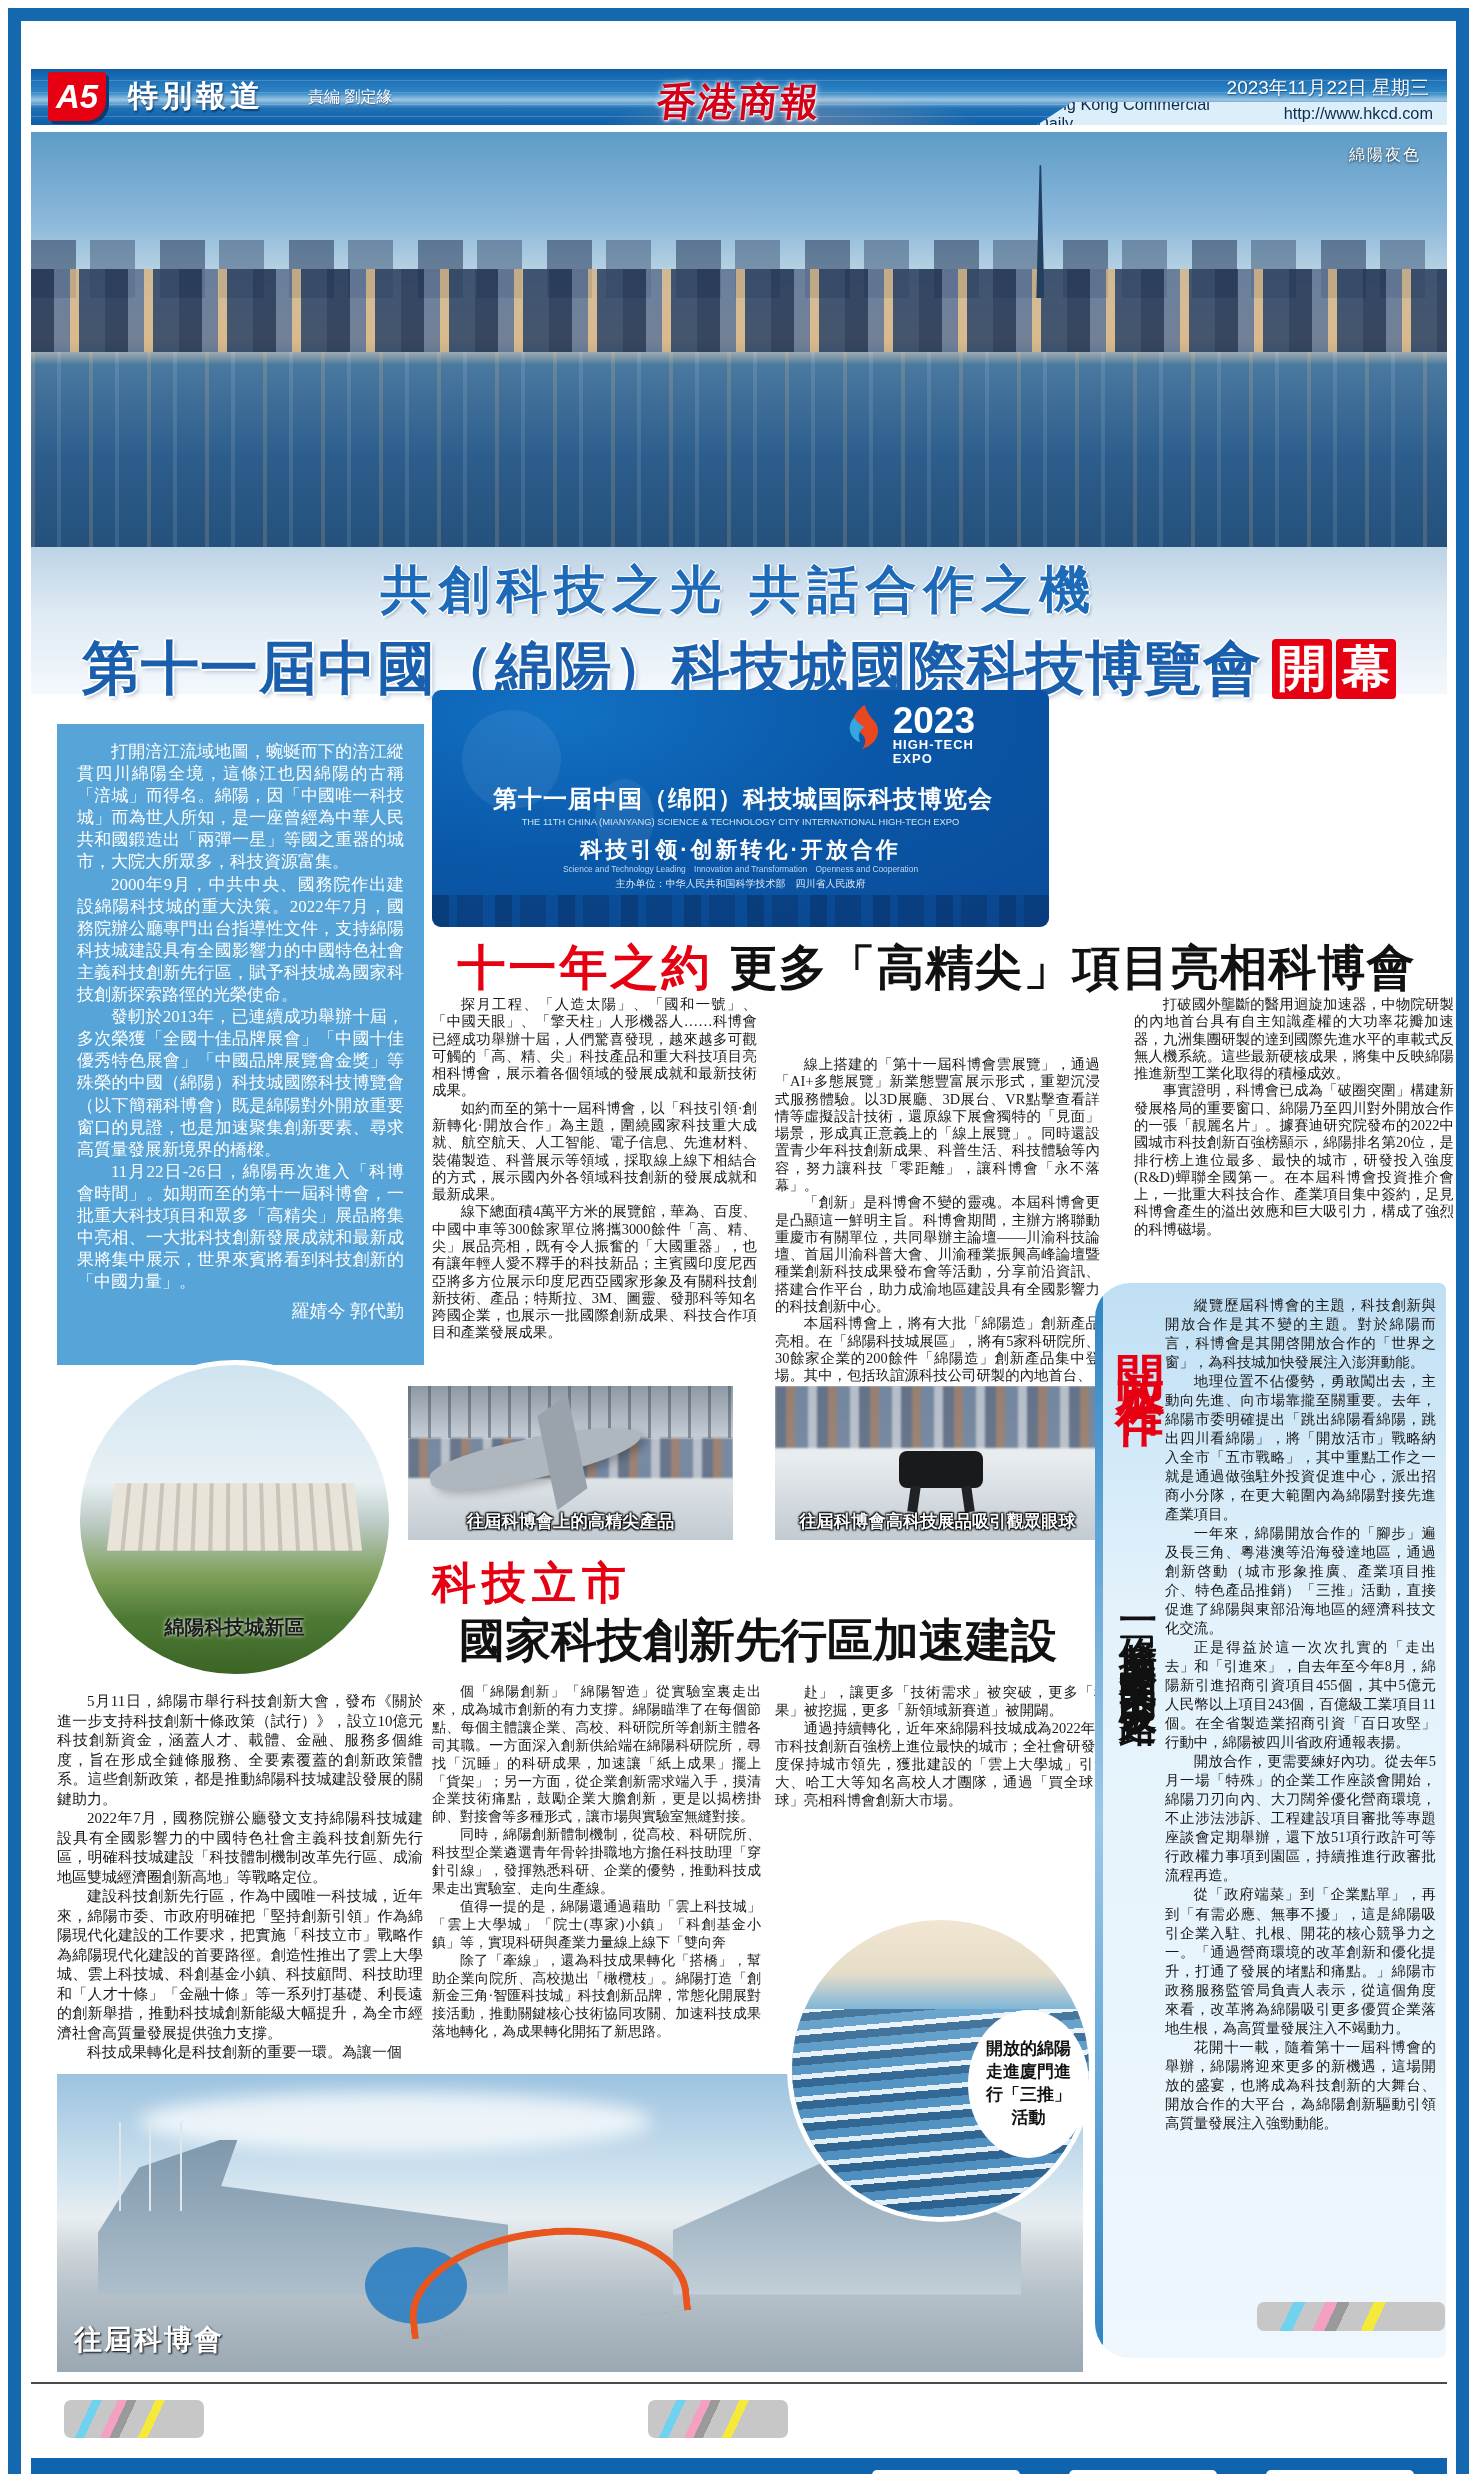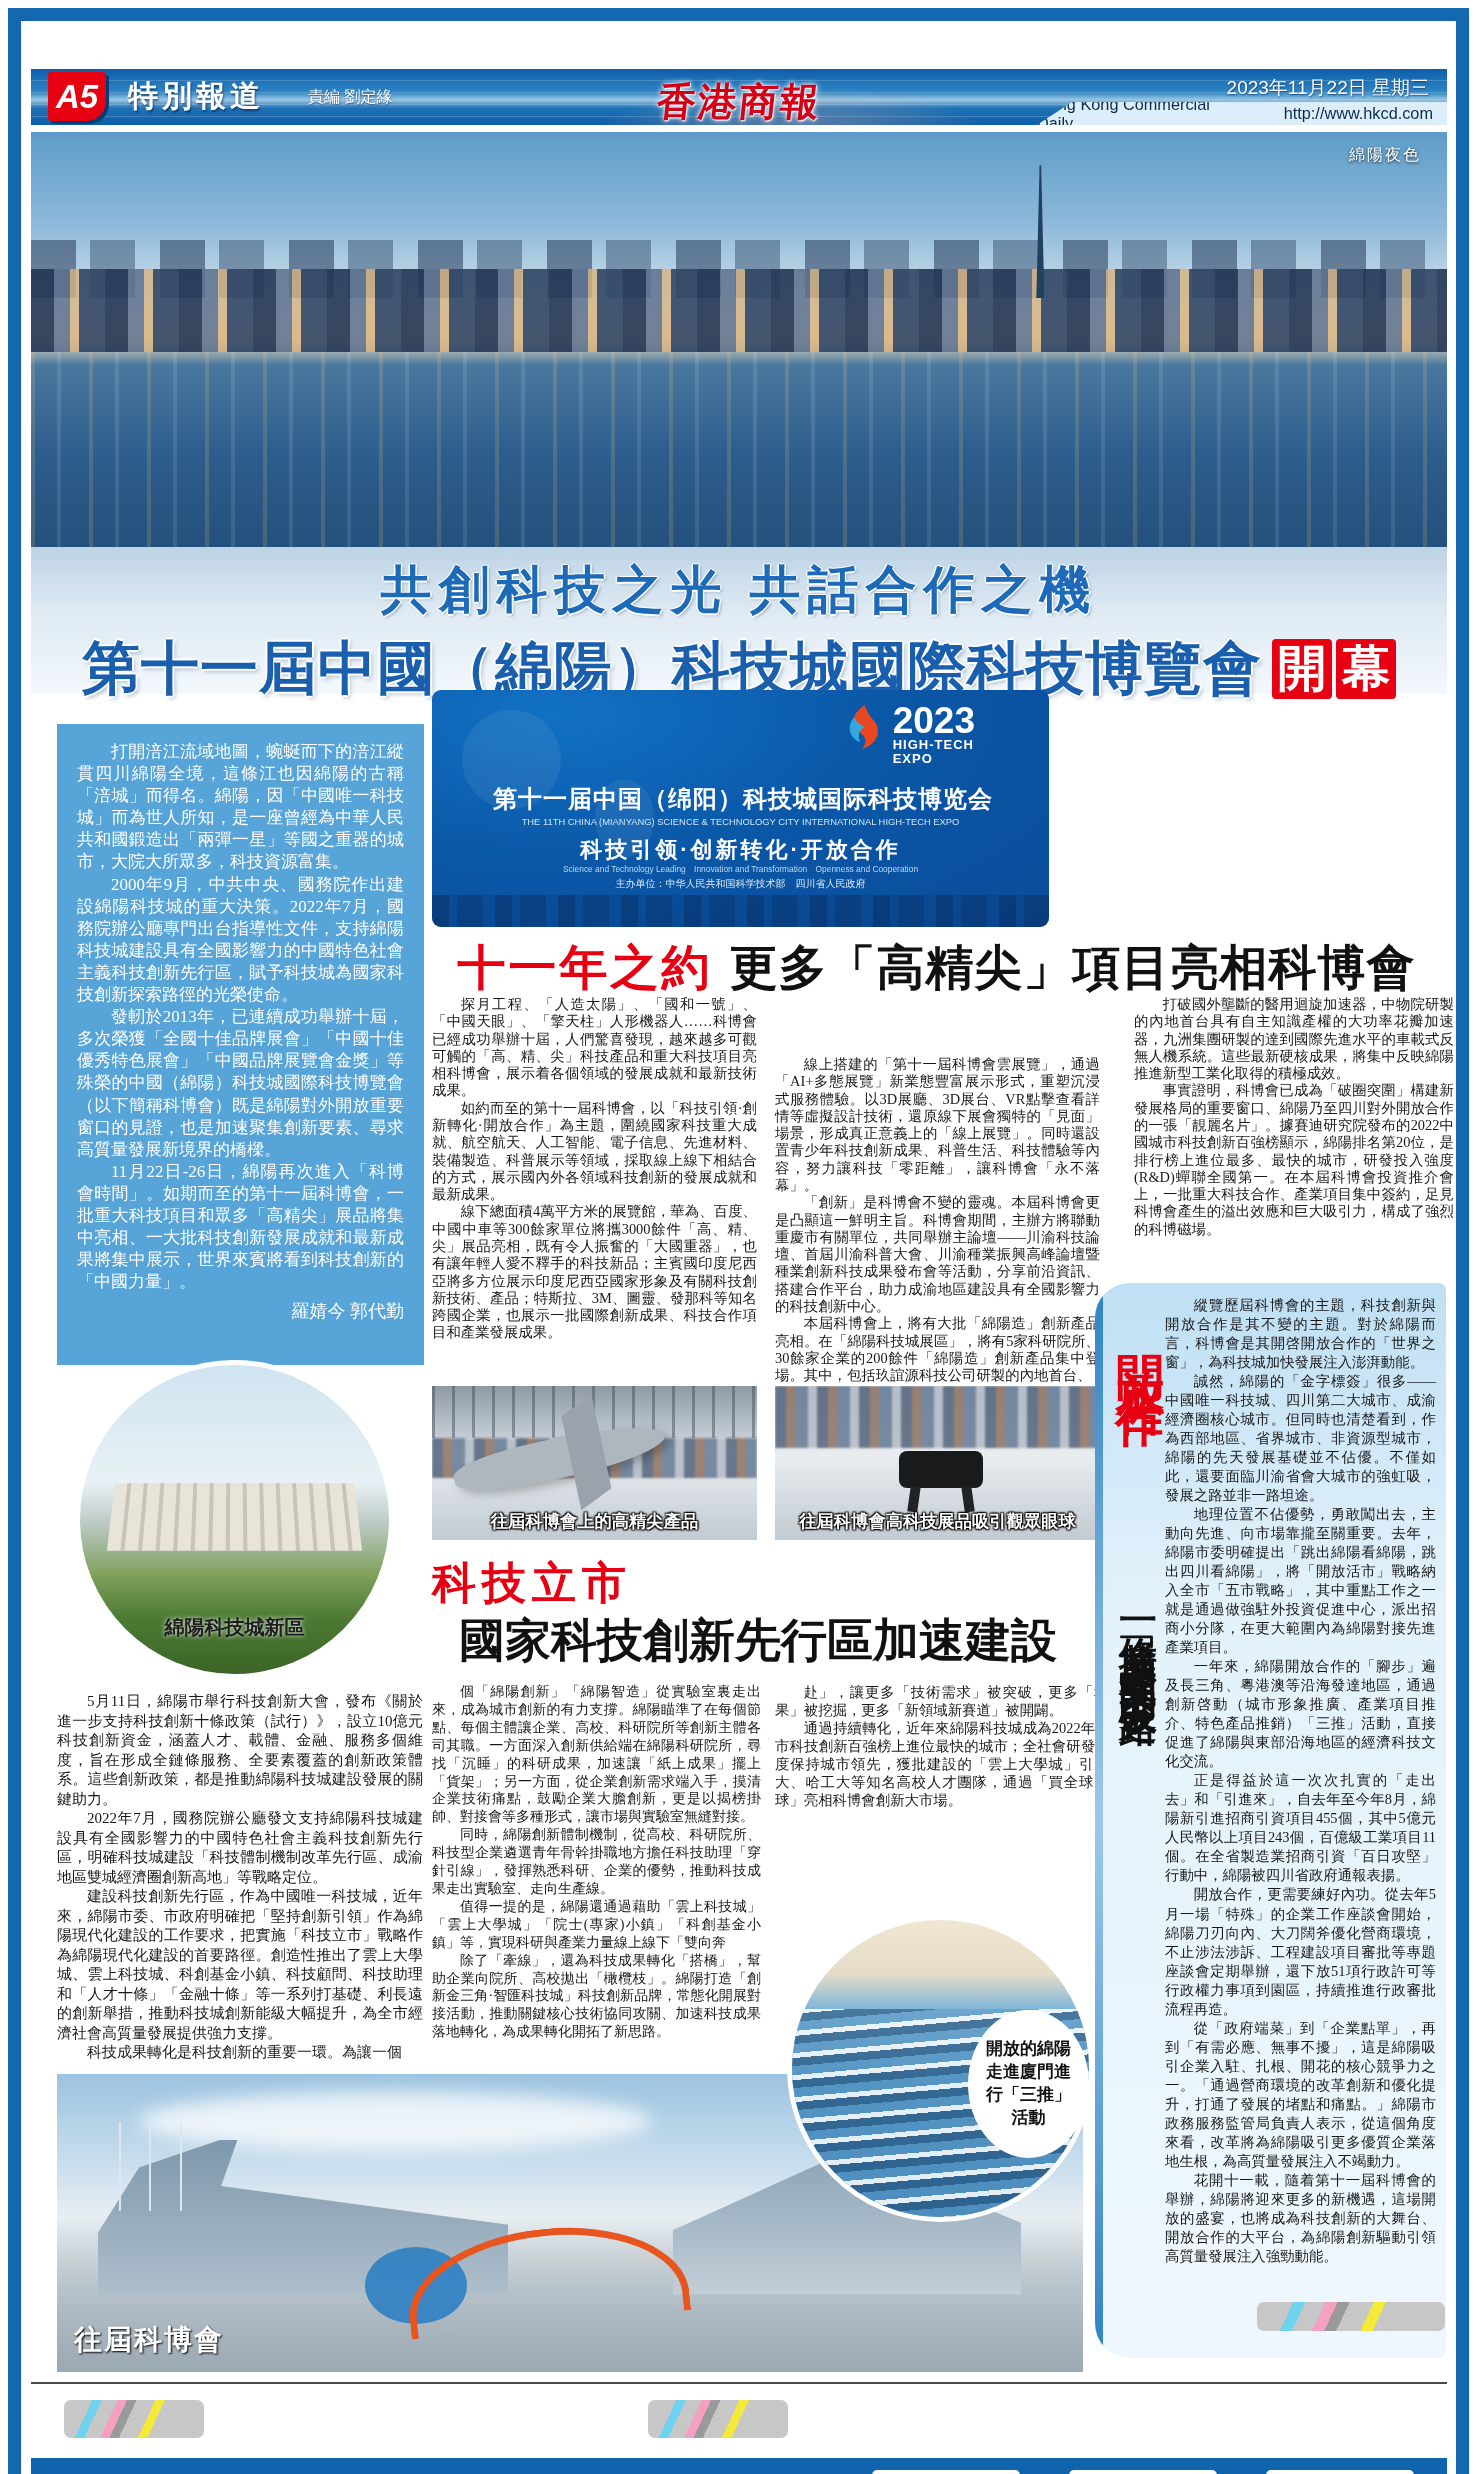--- a/index.html
+++ b/index.html
@@ -98,21 +98,21 @@
   .col{position:absolute;font-family:"Liberation Serif",serif;color:#181818;text-align:justify;}
   .col p{margin:0;text-indent:2em;}
   .c1{left:432px;top:996px;width:325px;font-size:14.4px;line-height:1.2;}
   .c2{left:775px;top:1056px;width:325px;font-size:14.4px;line-height:1.2;}
   .c3{left:1118px;top:996px;width:320px;font-size:14.4px;line-height:1.2;margin-left:16px;}
   .cA{left:57px;top:1692px;width:366px;font-size:15px;line-height:1.3;}
   .cB{left:432px;top:1683px;width:329px;font-size:14px;line-height:1.28;}
   .cC{left:775px;top:1683px;width:364px;font-size:14.4px;line-height:1.25;}
   
   .ph{position:absolute;overflow:hidden;background:linear-gradient(180deg,#cdd6dd 0%,#e9edf0 45%,#d7dde2 70%,#c2cbd2 100%);}
-  .ph1{left:432px;top:1386px;width:325px;height:154px;}
+  .ph1{left:408px;top:1386px;width:325px;height:154px;}
   .ph2{left:775px;top:1386px;width:325px;height:154px;}
   .ph .truss{position:absolute;left:0;top:0;width:100%;height:34%;
        background:repeating-linear-gradient(90deg,rgba(70,80,95,.5) 0 3px,transparent 3px 20px),linear-gradient(180deg,#8d99a5,#c6ced6);}
   .ph .crowd{position:absolute;left:0;top:34%;width:100%;height:26%;
        background:repeating-linear-gradient(90deg,#4a5a74 0 11px,#8a6a58 11px 20px,#5d7390 20px 33px,#b0b8c4 33px 42px);opacity:.8;filter:blur(1px);}
   .drone{position:absolute;left:6%;top:34%;width:66%;height:26%;background:#aeb6be;border-radius:50% 60% 60% 50%;
        transform:rotate(-12deg);box-shadow:5px 5px 10px rgba(0,0,0,.25);}
   .drone:after{content:"";position:absolute;left:55%;top:-70%;width:16%;height:240%;background:#9aa2ab;transform:skewY(-24deg);}
   .robot{position:absolute;left:38%;top:42%;width:26%;height:24%;background:#181a1c;border-radius:8px;}
   .robot:before,.robot:after{content:"";position:absolute;bottom:-66%;width:12%;height:70%;background:#202225;}
@@ -298,21 +298,20 @@
     <div class="rows"></div>
   </div>
   <div class="bubble">開放的綿陽走進廈門進行「三推」活動</div>
 
   <div class="side">
     <div class="bar"></div>
     <div class="vtitle">開放合作</div>
     <div class="vhead">一條擴展「朋友圈」的突破之路</div>
     <div class="stext">
       <p>縱覽歷屆科博會的主題，科技創新與開放合作是其不變的主題。對於綿陽而言，科博會是其開啓開放合作的「世界之窗」，為科技城加快發展注入澎湃動能。</p>
-      <p>誠然，綿陽的「金字標簽」很多——中國唯一科技城、四川第二大城市、成渝經濟圈核心城市。但同時也清楚看到，作為西部地區、省界城市、非資源型城市，綿陽的先天發展基礎並不佔優。不僅如此，還要面臨川渝省會大城市的強虹吸，發展之路並非一路坦途。</p>
       <p>地理位置不佔優勢，勇敢闖出去，主動向先進、向市場靠攏至關重要。去年，綿陽市委明確提出「跳出綿陽看綿陽，跳出四川看綿陽」，將「開放活市」戰略納入全市「五市戰略」，其中重點工作之一就是通過做強駐外投資促進中心，派出招商小分隊，在更大範圍內為綿陽對接先進產業項目。</p>
       <p>一年來，綿陽開放合作的「腳步」遍及長三角、粵港澳等沿海發達地區，通過創新啓動（城市形象推廣、產業項目推介、特色產品推銷）「三推」活動，直接促進了綿陽與東部沿海地區的經濟科技文化交流。</p>
       <p>正是得益於這一次次扎實的「走出去」和「引進來」，自去年至今年8月，綿陽新引進招商引資項目455個，其中5億元人民幣以上項目243個，百億級工業項目11個。在全省製造業招商引資「百日攻堅」行動中，綿陽被四川省政府通報表揚。</p>
       <p>開放合作，更需要練好內功。從去年5月一場「特殊」的企業工作座談會開始，綿陽刀刃向內、大刀闊斧優化營商環境，不止涉法涉訴、工程建設項目審批等專題座談會定期舉辦，還下放51項行政許可等行政權力事項到園區，持續推進行政審批流程再造。</p>
       <p>從「政府端菜」到「企業點單」，再到「有需必應、無事不擾」，這是綿陽吸引企業入駐、扎根、開花的核心競爭力之一。「通過營商環境的改革創新和優化提升，打通了發展的堵點和痛點。」綿陽市政務服務監管局負責人表示，從這個角度來看，改革將為綿陽吸引更多優質企業落地生根，為高質量發展注入不竭動力。</p>
       <p>花開十一載，隨着第十一屆科博會的舉辦，綿陽將迎來更多的新機遇，這場開放的盛宴，也將成為科技創新的大舞台、開放合作的大平台，為綿陽創新驅動引領高質量發展注入強勁動能。</p>
     </div>
   </div>
 
   <div class="rule"></div>

